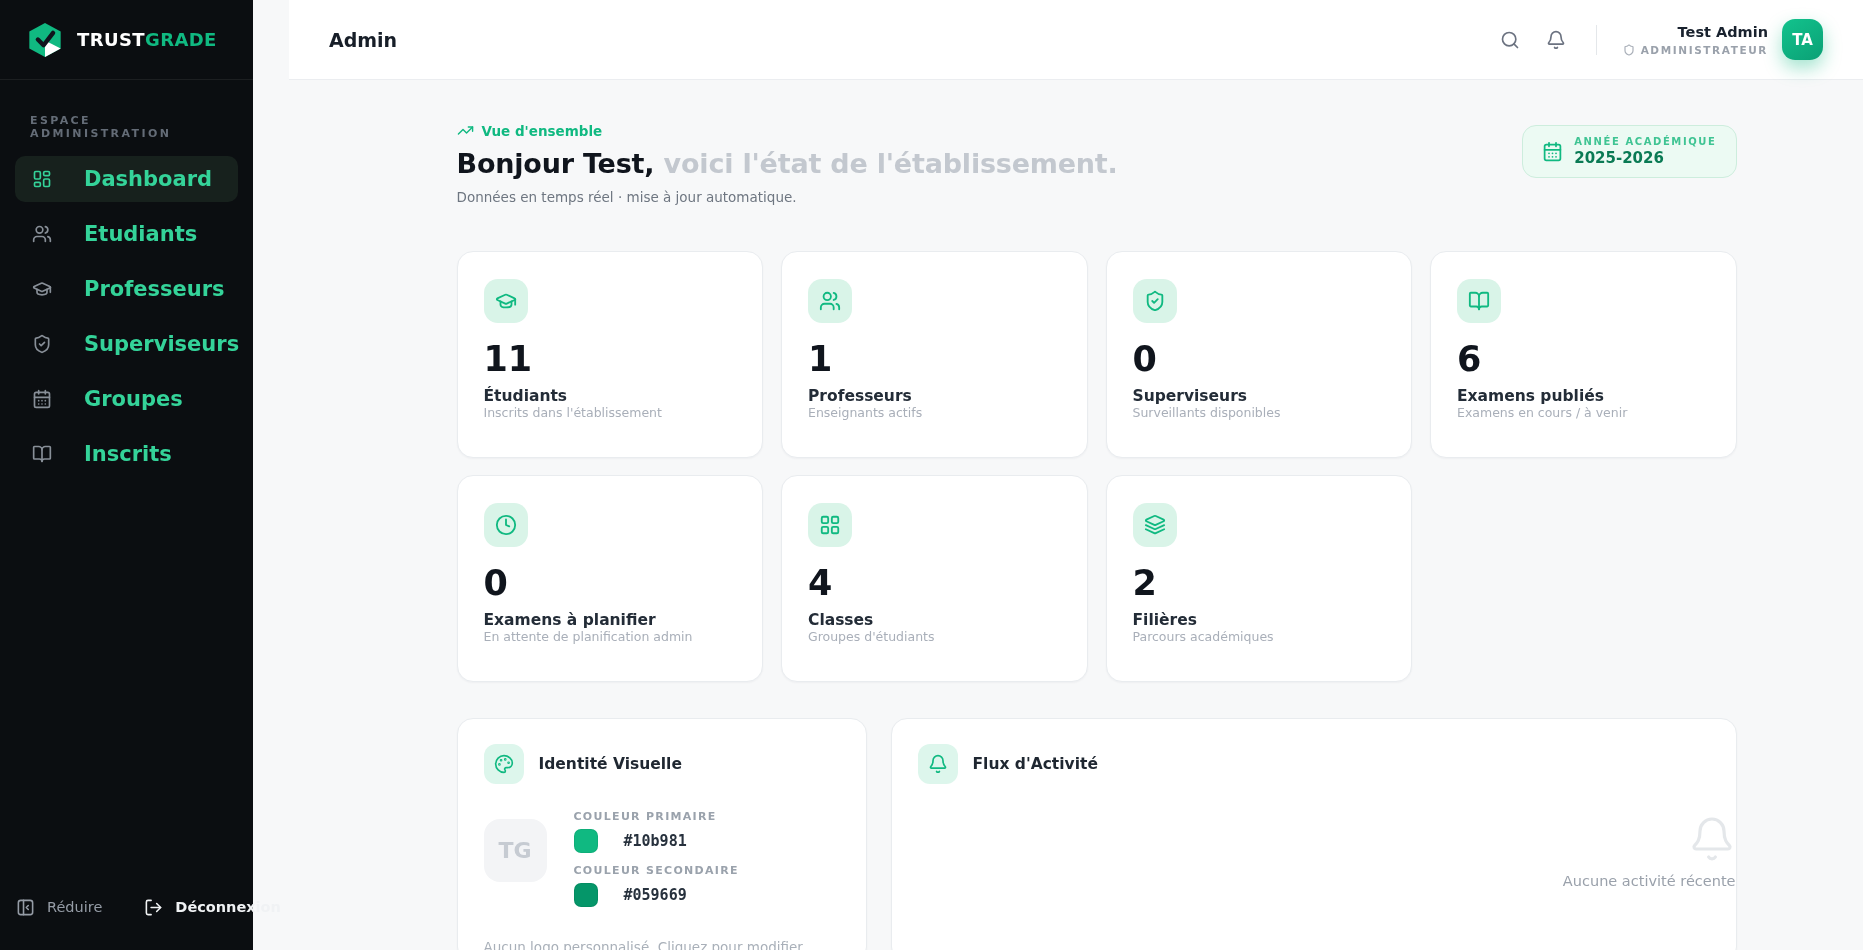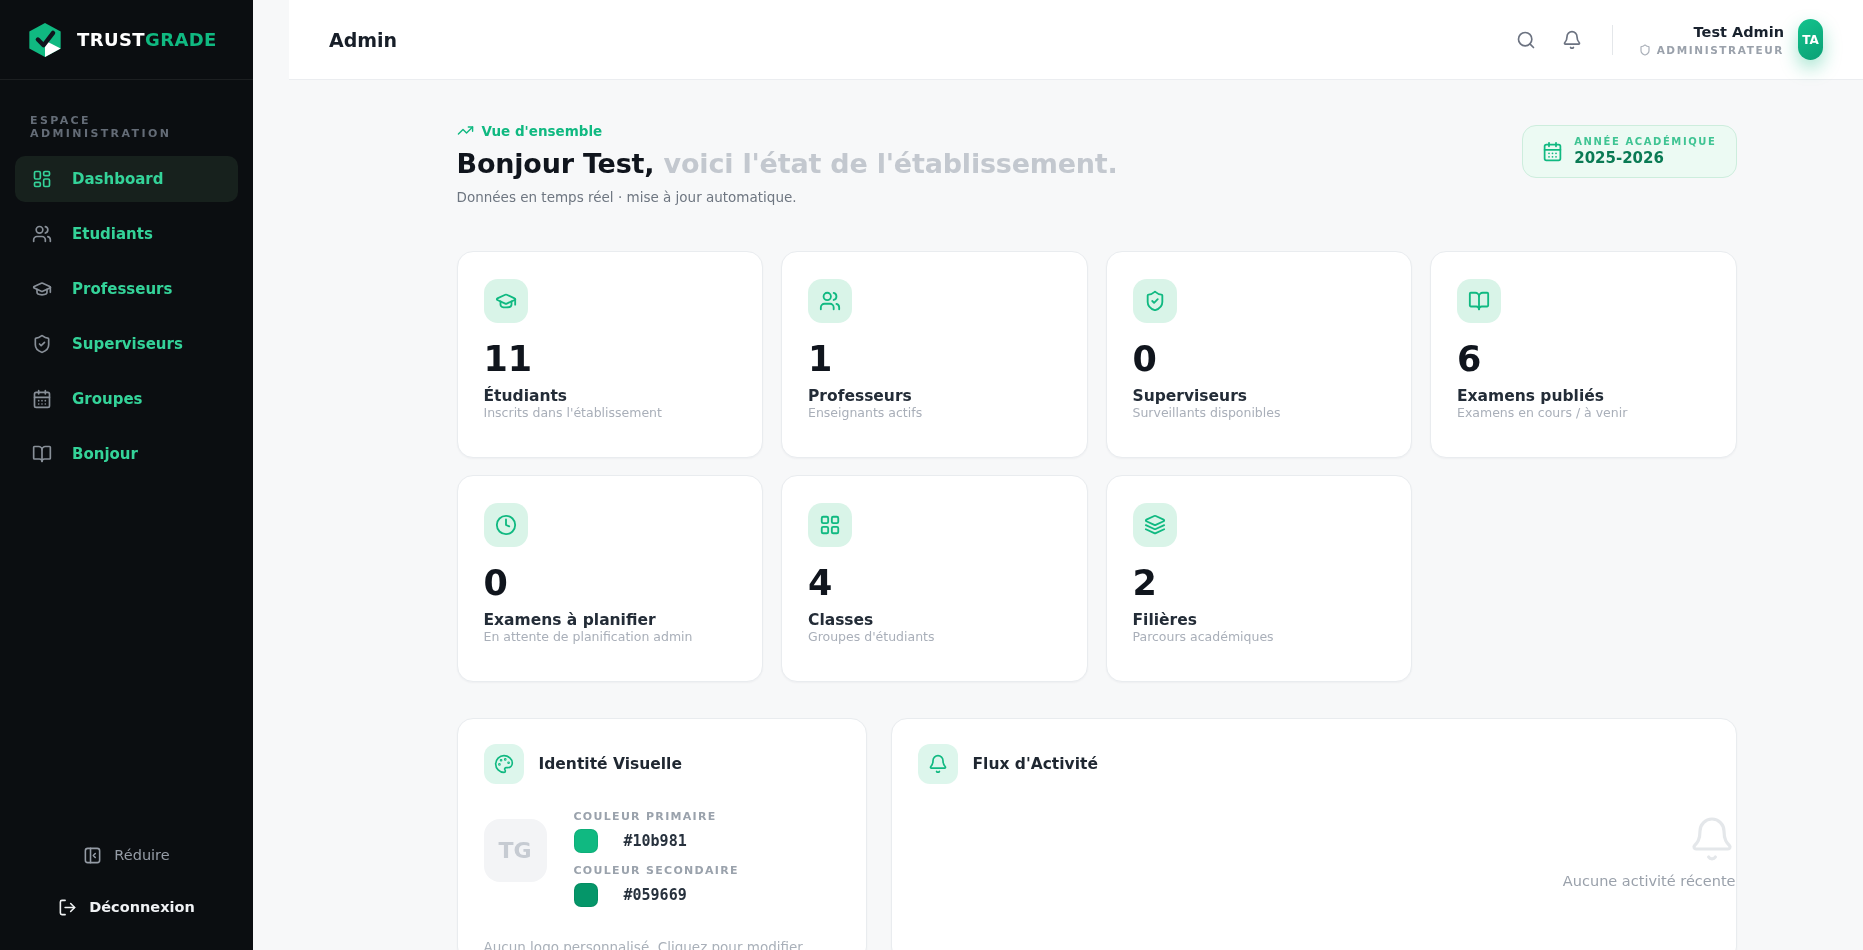--- a/index.html
+++ b/index.html
@@ -9,26 +9,26 @@
   
   .sidebar { position:fixed; left:0; top:0; bottom:0; width:253px; background:#0b0e11;
     display:flex; flex-direction:column; z-index:10; }
   .logo-row { height:80px; flex:0 0 80px; display:flex; align-items:center; gap:13px;
     padding:0 26px; border-bottom:1px solid rgba(255,255,255,.07); cursor:pointer; }
   .logo-text { font-size:18px; font-weight:800; letter-spacing:.4px; color:#ffffff; }
   .logo-text .accent { color:#10b981; }
   .section-label { padding:34px 30px 16px; font-size:11px; font-weight:700;
     letter-spacing:2.4px; color:#646c77; }
   .nav { display:flex; flex-direction:column; gap:9px; padding:0 15px; }
-  .nav-item { display:flex; align-items:center; gap:20px; height:46px; padding:0 17px;
-    border-radius:10px; color:#34d399; font-size:15px; font-weight:600; cursor:pointer; }
+  .nav-item { display:flex; align-items:center; gap:32px; height:46px; padding:0 17px;
+    border-radius:10px; color:#34d399; font-size:21px; font-weight:600; cursor:pointer; }
   .nav-item .ic { width:20px; height:20px; color:#888f98; flex:0 0 20px; }
   .nav-item.active { background:#17211d; }
   .nav-item.active .ic { color:#34d399; }
-  .sidebar-footer { margin-top:auto; padding:0 0 22px; display:flex; flex-direction:column;
+  .sidebar-footer { margin-top:auto; padding:0 0 22px; display:flex; flex-direction:row;
     align-items:center; gap:10px; }
   .side-btn { display:flex; align-items:center; gap:12px; height:42px; padding:0 16px;
     border-radius:10px; cursor:pointer; background:transparent; border:none;
     font-family:inherit; font-size:14.5px; }
   .collapse-btn { color:#959ca6; }
   .logout-btn { color:#f0f2f4; font-weight:600; }
   .side-btn .ic { width:19px; height:19px; }
 
   
   .topbar { margin-left:289px; height:80px; background:#ffffff; border-bottom:1px solid #ebedf0;
@@ -39,21 +39,21 @@
     color:#6b7280; background:none; border:none; cursor:pointer; }
   .icon-btn .ic { width:20px; height:20px; }
   .icon-btn + .icon-btn { margin-left:10px; }
   .top-divider { width:1px; height:30px; background:#e4e7ea; margin:0 26px 0 22px; }
   .user-chip { display:flex; align-items:center; gap:14px; cursor:pointer; }
   .user-meta { text-align:right; }
   .user-name { font-size:14.5px; font-weight:700; color:#19222e; line-height:1.25; }
   .user-role { display:flex; align-items:center; justify-content:flex-end; gap:6px;
     font-size:10.5px; font-weight:700; letter-spacing:1.6px; color:#9aa1ab; margin-top:2px; }
   .user-role .ic { width:12px; height:12px; color:#aab0b9; }
-  .avatar { width:25px; height:41px; border-radius:13px; color:#fff; font-size:12px; font-weight:700;
+  .avatar { width:41px; height:41px; border-radius:13px; color:#fff; font-size:15px; font-weight:700;
     display:flex; align-items:center; justify-content:center;
     background:linear-gradient(145deg,#12c38d,#0ba075);
     box-shadow:0 8px 18px rgba(16,185,129,.38); }
 
   
   .main { margin-left:289px; height:870px; overflow:hidden; padding-top:42px;padding-left:41px; }
   .container { width:1280px; margin:0 auto; }
 
   .head-row { display:flex; align-items:flex-start; justify-content:space-between; }
   .eyebrow { display:flex; align-items:center; gap:8px; color:#10b981;
@@ -188,21 +188,21 @@
       </span>
       <span>Groupes</span>
     </div>
     <div class="nav-item">
       <span class="ic">
         <svg viewBox="0 0 24 24" fill="none" stroke="currentColor" stroke-width="2" stroke-linecap="round" stroke-linejoin="round">
             <path d="M12 7v14"></path>
             <path d="M3 18a1 1 0 0 1-1-1V4a1 1 0 0 1 1-1h5a4 4 0 0 1 4 4 4 4 0 0 1 4-4h5a1 1 0 0 1 1 1v13a1 1 0 0 1-1 1h-6a3 3 0 0 0-3 3 3 3 0 0 0-3-3z"></path>
           </svg>
       </span>
-      <span>Bonjour</span>
+      <span>Inscrits</span>
     </div>
   </nav>
 
   <div class="sidebar-footer">
     <button class="side-btn collapse-btn">
       <span class="ic">
         <svg viewBox="0 0 24 24" fill="none" stroke="currentColor" stroke-width="2" stroke-linecap="round" stroke-linejoin="round">
             <rect x="3" y="3" width="18" height="18" rx="3"></rect>
             <path d="M9.5 3v18"></path>
             <path d="m15.5 14.5-2.5-2.5 2.5-2.5"></path>

